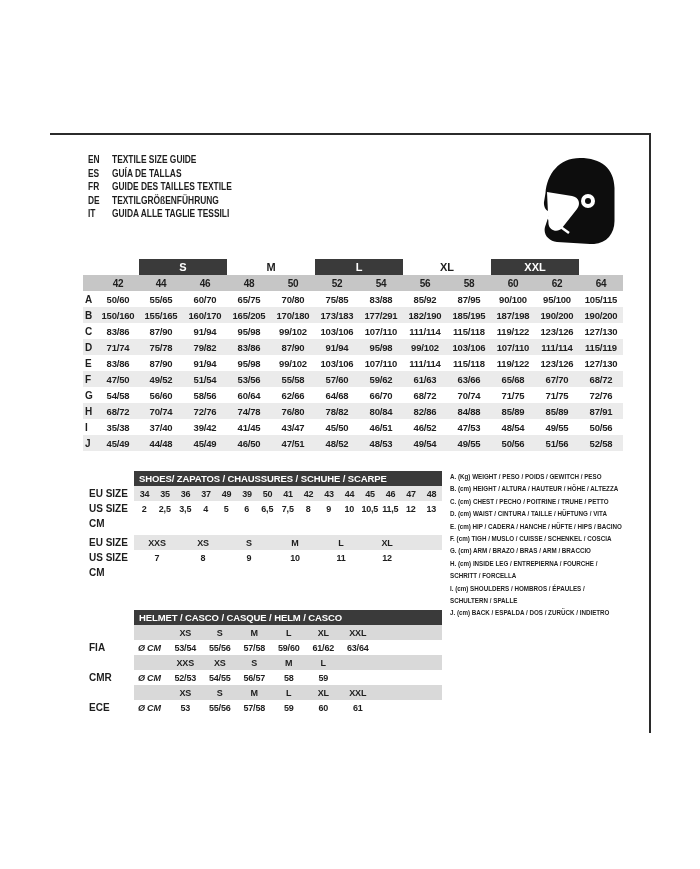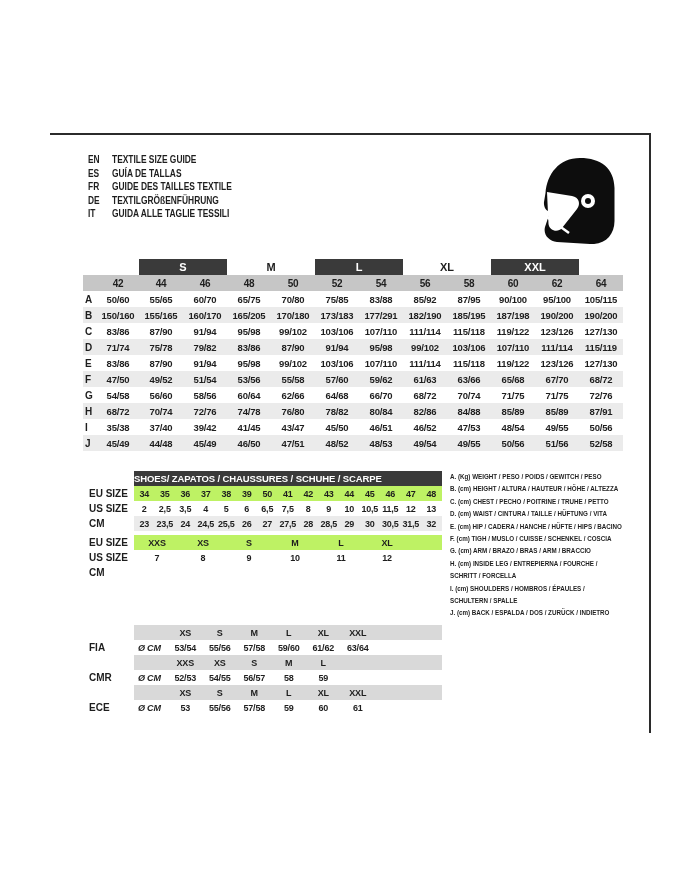--- a/index.html
+++ b/index.html
@@ -23,37 +23,37 @@
   #textile{position:absolute;left:83px;top:259px;width:540px;}
   .trow{display:flex;height:16px;}
   .tl{width:14px;display:flex;align-items:center;padding-left:2px;box-sizing:border-box;font-size:10px;}
   .t0{width:42px;}
   .tc{width:44px;}
   .t0,.tc{display:flex;align-items:center;justify-content:center;font-size:9.5px;letter-spacing:-0.2px;}
   .num-row{background:#c6c6c6;}
   .num-row .t0,.num-row .tc{font-size:10px;}
   .white{background:#ffffff;}
   .light{background:#ebebeb;}
-  .gray{background:#bef264;}
+  .gray{background:#e5e5e5;justify-content:center;}
   .hgray{background:#d9d9d9;}
   .band-row{height:16px;margin-bottom:0;}
   .bsp-l{width:56px;}
   .bsp-r{width:44px;}
   .bcell{width:88px;display:flex;align-items:center;justify-content:center;font-size:11px;}
   .bdark{background:#3a3a3a;color:#ffffff;}
 
   
   .mini{position:absolute;left:89px;}
   #shoesTable{top:471px;}
   #glovesTable{top:535px;}
   #helmetTable{top:610px;}
   .mrow{display:flex;height:15px;}
   .sl{width:45px;display:flex;align-items:center;font-size:10px;}
   .bar{width:308px;background:#3a3a3a;color:#ffffff;display:flex;align-items:center;
-       box-sizing:border-box;font-size:9.5px;letter-spacing:-0.1px;white-space:nowrap;}
+       padding-left:5px;box-sizing:border-box;font-size:9.5px;letter-spacing:-0.1px;white-space:nowrap;}
   .zone{width:308px;display:flex;}
   .mcell{display:flex;align-items:center;justify-content:center;font-size:9px;letter-spacing:-0.2px;}
   .sc{width:20.5px;}
   .gc{width:46px;}
   .gf{width:32px;}
   .ho{width:34px;justify-content:flex-start !important;padding-left:4px;box-sizing:border-box;font-style:italic;}
   .hc{width:34.5px;}
   .hf{width:67px;}
 
   
@@ -282,21 +282,21 @@
         <div class="sl"></div>
         <div class="bar">SHOES/ ZAPATOS / CHAUSSURES / SCHUHE / SCARPE</div>
       </div>
       <div class="mrow">
         <div class="sl">EU SIZE</div>
         <div class="zone gray">
           <div class="sc mcell">34</div>
           <div class="sc mcell">35</div>
           <div class="sc mcell">36</div>
           <div class="sc mcell">37</div>
-          <div class="sc mcell">38</div>
+          <div class="sc mcell">49</div>
           <div class="sc mcell">39</div>
           <div class="sc mcell">50</div>
           <div class="sc mcell">41</div>
           <div class="sc mcell">42</div>
           <div class="sc mcell">43</div>
           <div class="sc mcell">44</div>
           <div class="sc mcell">45</div>
           <div class="sc mcell">46</div>
           <div class="sc mcell">47</div>
           <div class="sc mcell">48</div>
@@ -317,37 +317,20 @@
           <div class="sc mcell">9</div>
           <div class="sc mcell">10</div>
           <div class="sc mcell">10,5</div>
           <div class="sc mcell">11,5</div>
           <div class="sc mcell">12</div>
           <div class="sc mcell">13</div>
         </div>
       </div>
       <div class="mrow">
         <div class="sl">CM</div>
-        <div class="zone light">
-          <div class="sc mcell">23</div>
-          <div class="sc mcell">23,5</div>
-          <div class="sc mcell">24</div>
-          <div class="sc mcell">24,5</div>
-          <div class="sc mcell">25,5</div>
-          <div class="sc mcell">26</div>
-          <div class="sc mcell">27</div>
-          <div class="sc mcell">27,5</div>
-          <div class="sc mcell">28</div>
-          <div class="sc mcell">28,5</div>
-          <div class="sc mcell">29</div>
-          <div class="sc mcell">30</div>
-          <div class="sc mcell">30,5</div>
-          <div class="sc mcell">31,5</div>
-          <div class="sc mcell">32</div>
-        </div>
       </div>
     </div>
   <div id="glovesTable" class="mini">
       <div class="mrow">
         <div class="sl">EU SIZE</div>
         <div class="zone gray">
           <div class="gc mcell">XXS</div>
           <div class="gc mcell">XS</div>
           <div class="gc mcell">S</div>
           <div class="gc mcell">M</div>
@@ -368,20 +351,21 @@
           <div class="gf"></div>
         </div>
       </div>
       <div class="mrow">
         <div class="sl">CM</div>
       </div>
     </div>
   <div id="helmetTable" class="mini">
       <div class="mrow">
         <div class="sl"></div>
+        <div class="bar">HELMET / CASCO / CASQUE / HELM / CASCO</div>
       </div>
       <div class="mrow">
         <div class="sl"></div>
         <div class="zone hgray">
           <div class="ho mcell"></div>
           <div class="hc mcell">XS</div>
           <div class="hc mcell">S</div>
           <div class="hc mcell">M</div>
           <div class="hc mcell">L</div>
           <div class="hc mcell">XL</div>

